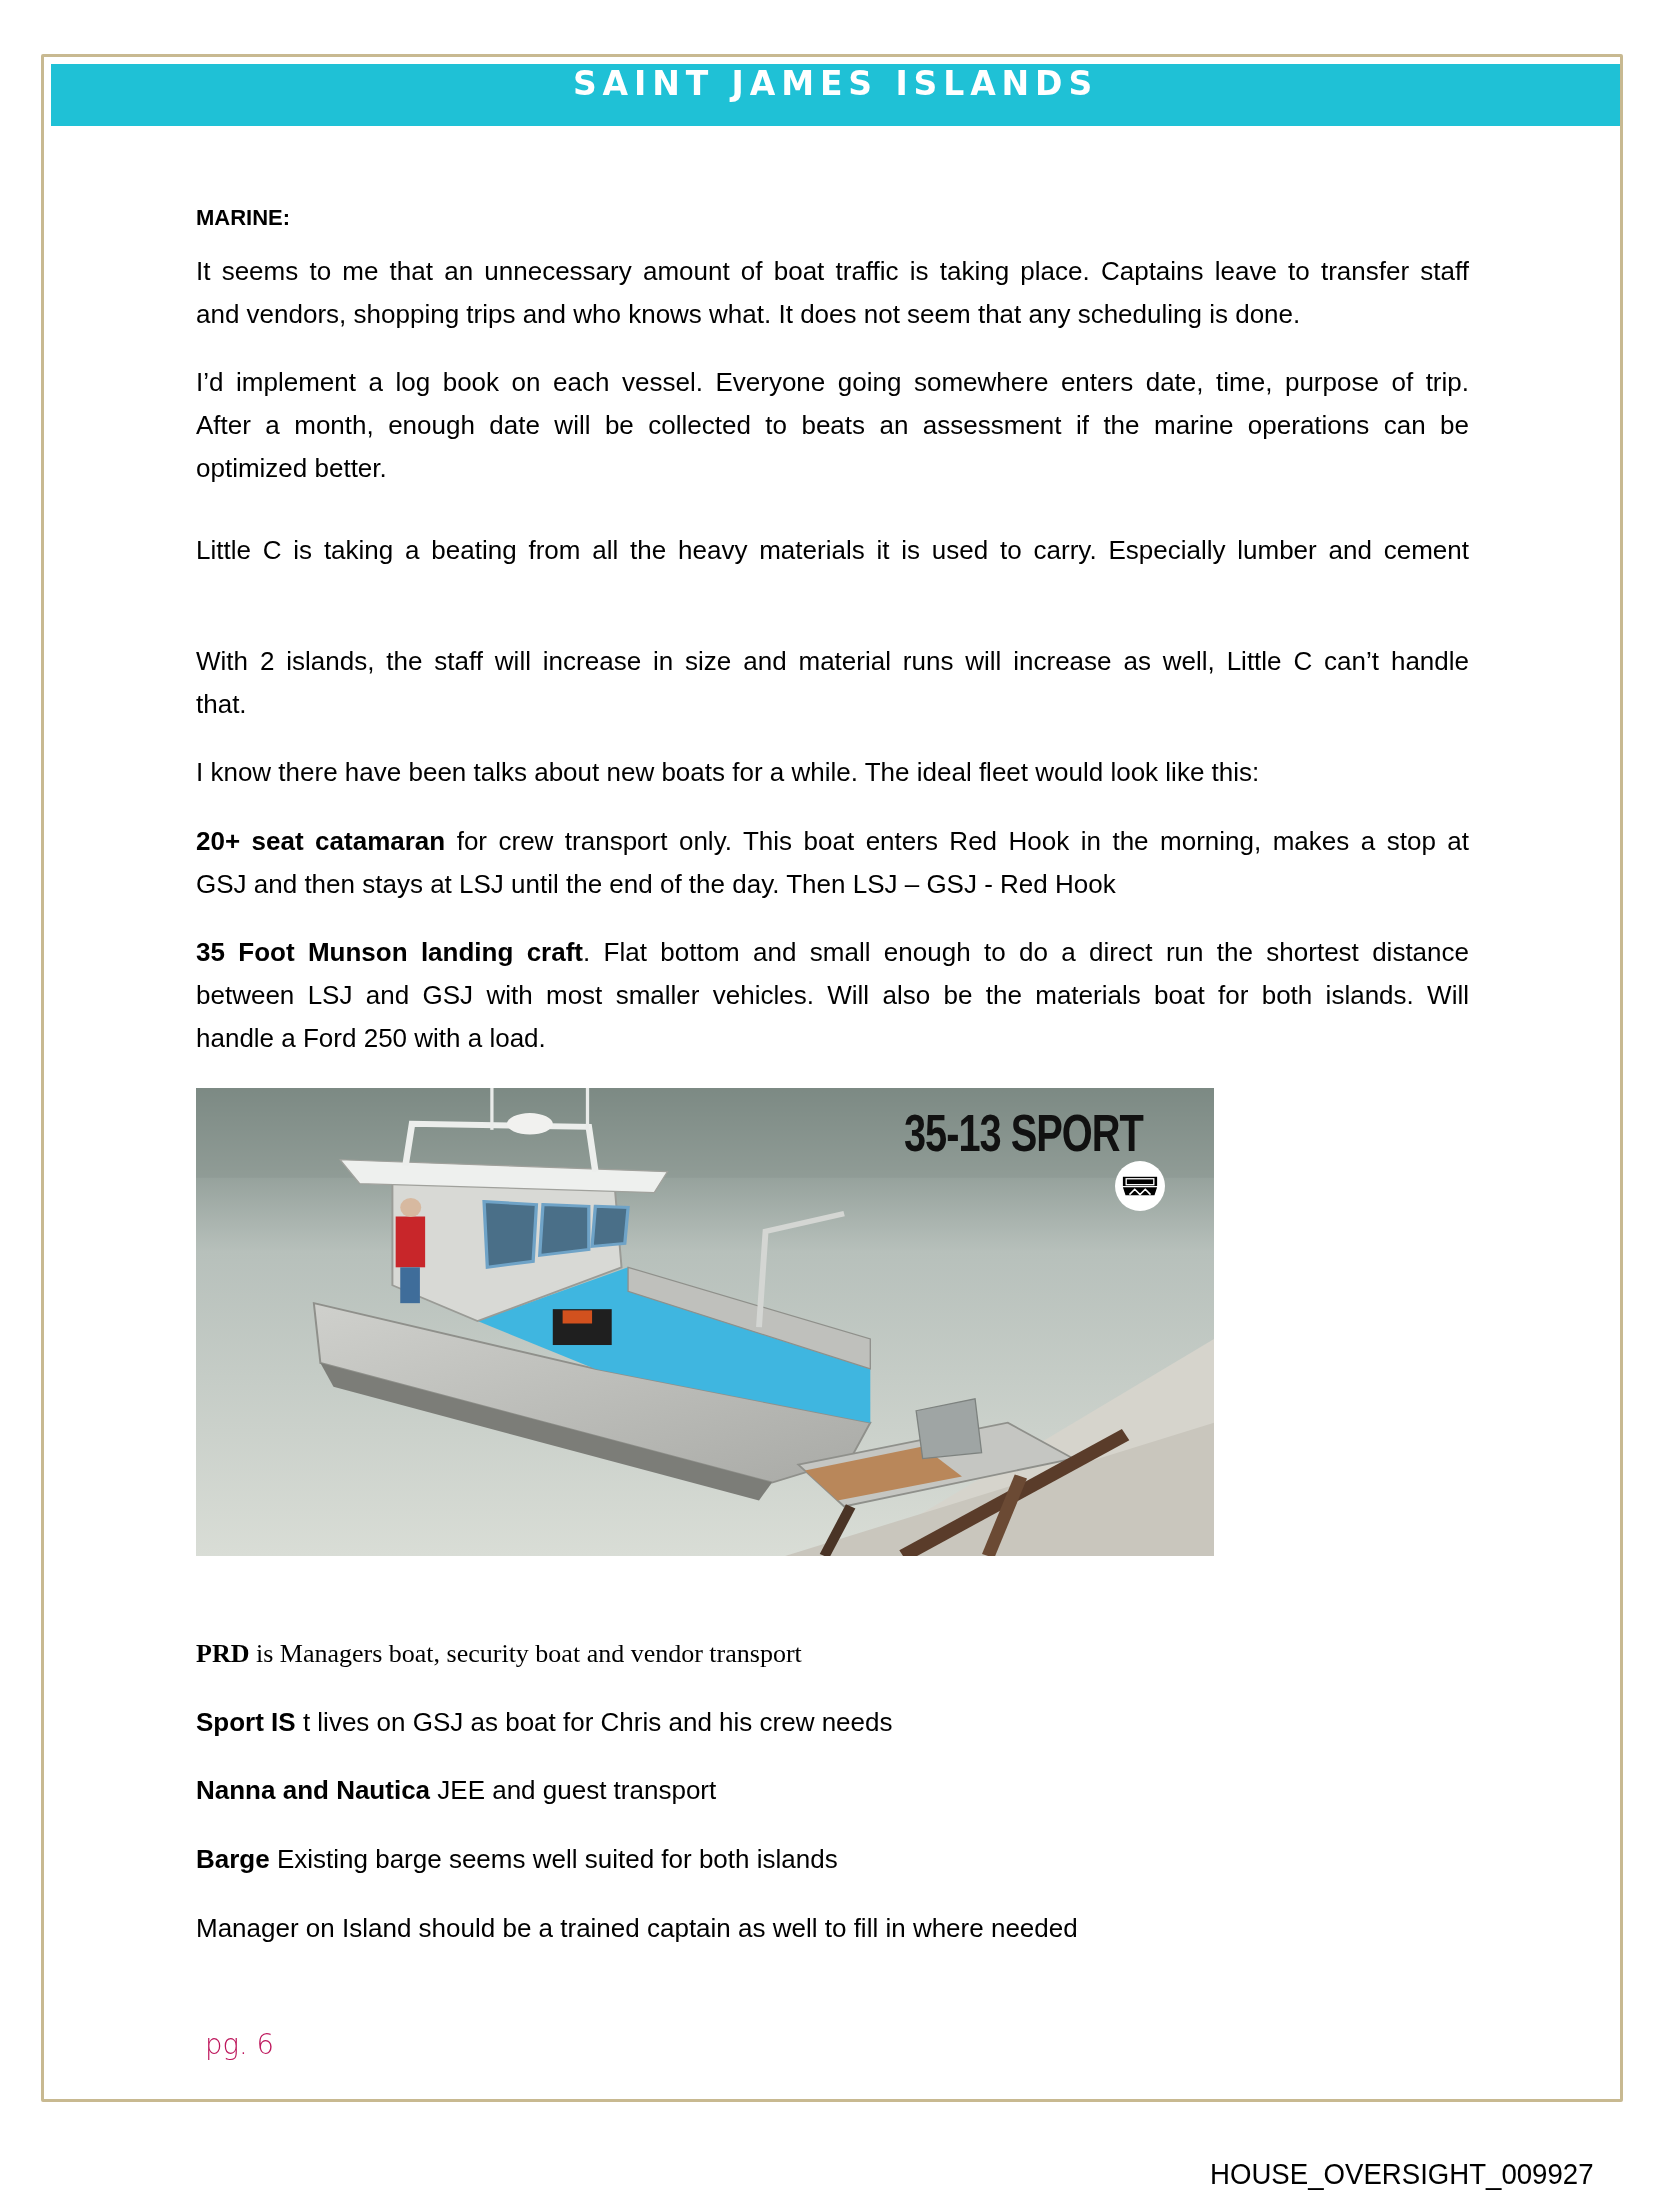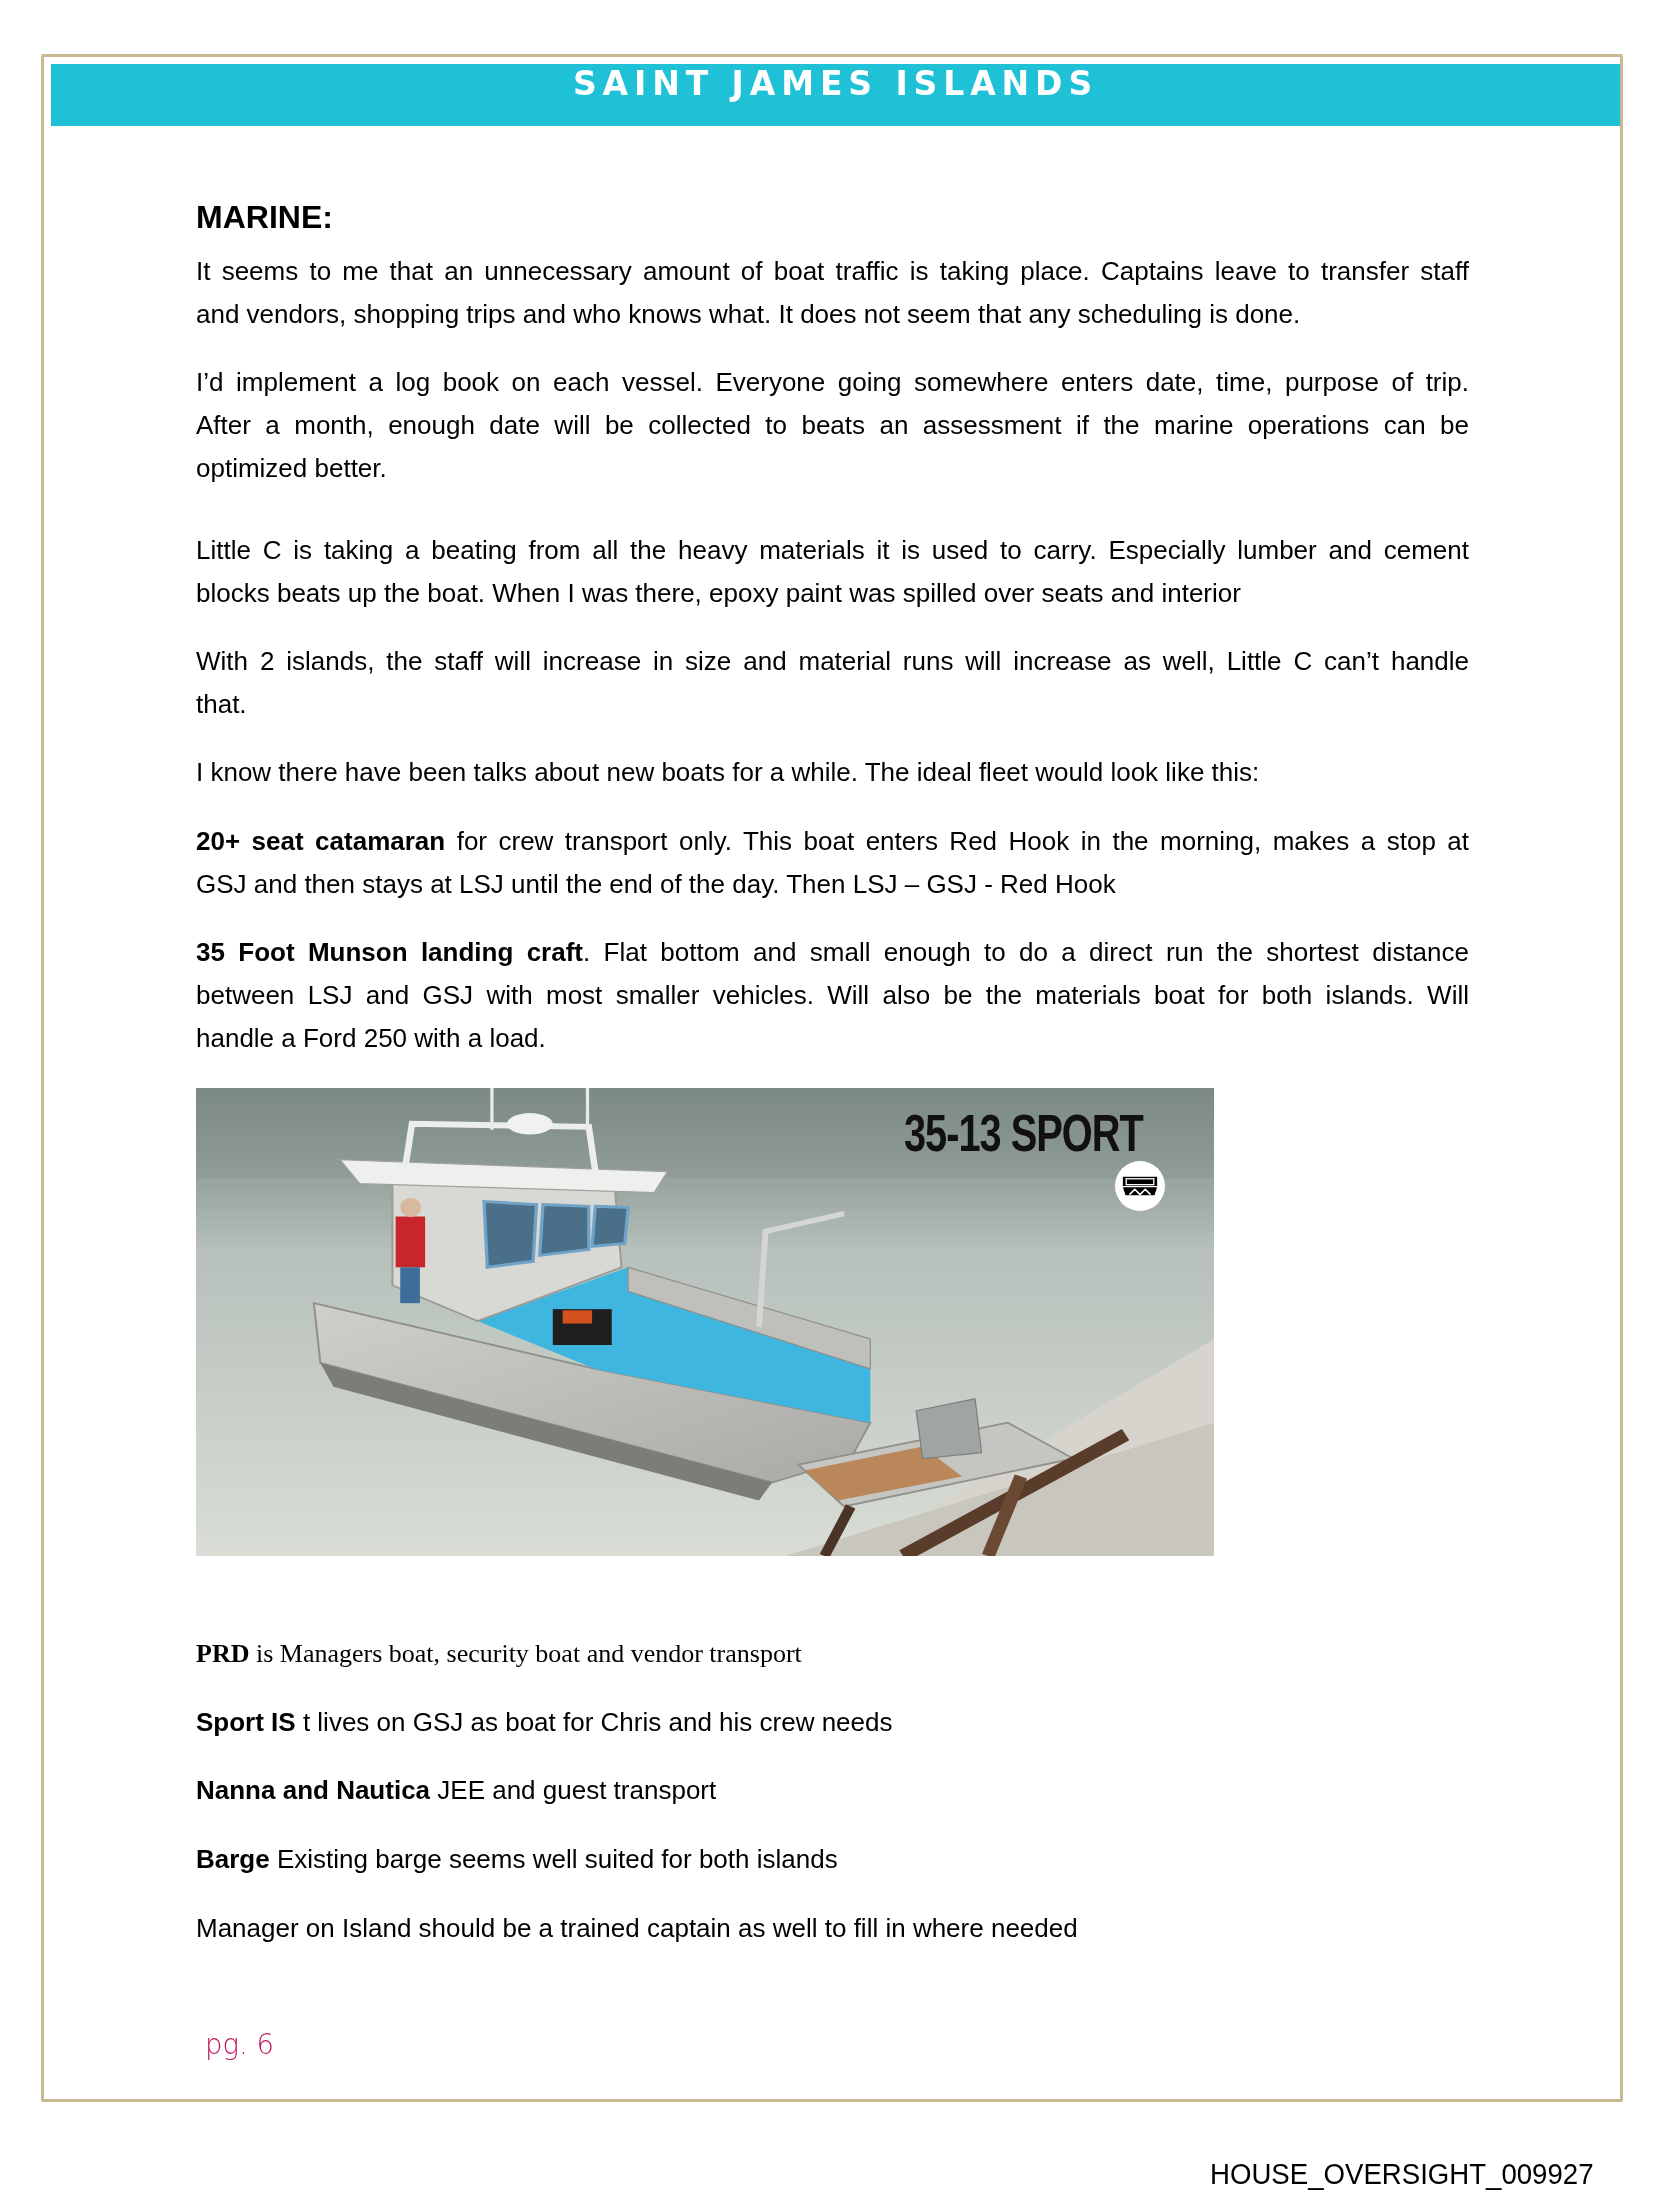--- a/index.html
+++ b/index.html
@@ -4,21 +4,21 @@
 <style>
   html, body { margin: 0; padding: 0; background: #ffffff; }
   body { width: 1669px; height: 2205px; position: relative; overflow: hidden;
          font-family: "Liberation Sans", sans-serif; color: #000; }
   .frame { position: absolute; left: 41px; top: 54px; width: 1582px; height: 2048px;
            box-sizing: border-box; border: 3.3px solid #c8b991; border-radius: 2px; }
   .banner { position: absolute; left: 51px; top: 64px; width: 1569px; height: 62px;
             background: #1fc1d6; display: flex; justify-content: center; }
   .banner-title { color: #ffffff; font-family: "DejaVu Sans", sans-serif; font-weight: bold;
                   font-size: 33px; letter-spacing: 5.9px; }
-  .heading { position: absolute; left: 196px; top: 196px; font-weight: bold; font-size: 32px; line-height: 43px; }
+  .heading { position: absolute; left: 196px; top: 196px; font-weight: bold; font-size: 22px; line-height: 43px; }
   .para { position: absolute; left: 196px; width: 1273px; font-size: 26px; line-height: 43px; }
   .line { display: block; white-space: nowrap; height: 43px; }
   .line.just { text-align: justify; text-align-last: justify; white-space: normal; overflow: hidden; }
   .b { font-weight: bold; }
   .photo { position: absolute; left: 196px; top: 1088px; width: 1018px; height: 468px; overflow: hidden; }
   .photo svg { display: block; width: 100%; height: 100%; }
   .photo-title { position: absolute; left: 708px; top: 15.7px; font-family: "Liberation Sans", sans-serif;
                  font-weight: bold; font-size: 51px; color: #111; transform: scaleX(0.78); transform-origin: left top;
                  letter-spacing: -1.3px; white-space: nowrap; }
   .photo-icon { position: absolute; left: 919px; top: 73px; width: 50px; height: 50px; border-radius: 50%;
@@ -45,21 +45,20 @@
 </div>
 
 <div class="para" style="top:361px;">
   <span class="line just">I’d implement a log book on each vessel. Everyone going somewhere enters date, time, purpose of trip.</span>
   <span class="line just">After a month, enough date will be collected to beats an assessment if the marine operations can be</span>
   <span class="line">optimized better.</span>
 </div>
 
 <div class="para" style="top:529px;">
   <span class="line just">Little C is taking a beating from all the heavy materials it is used to carry. Especially lumber and cement</span>
-  <span class="line">blocks beats up the boat. When I was there, epoxy paint was spilled over seats and interior</span>
 </div>
 
 <div class="para" style="top:640px;">
   <span class="line just">With 2 islands, the staff will increase in size and material runs will increase as well, Little C can’t handle</span>
   <span class="line">that.</span>
 </div>
 
 <div class="para" style="top:751px;">
   <span class="line">I know there have been talks about new boats for a while. The ideal fleet would look like this:</span>
 </div>

